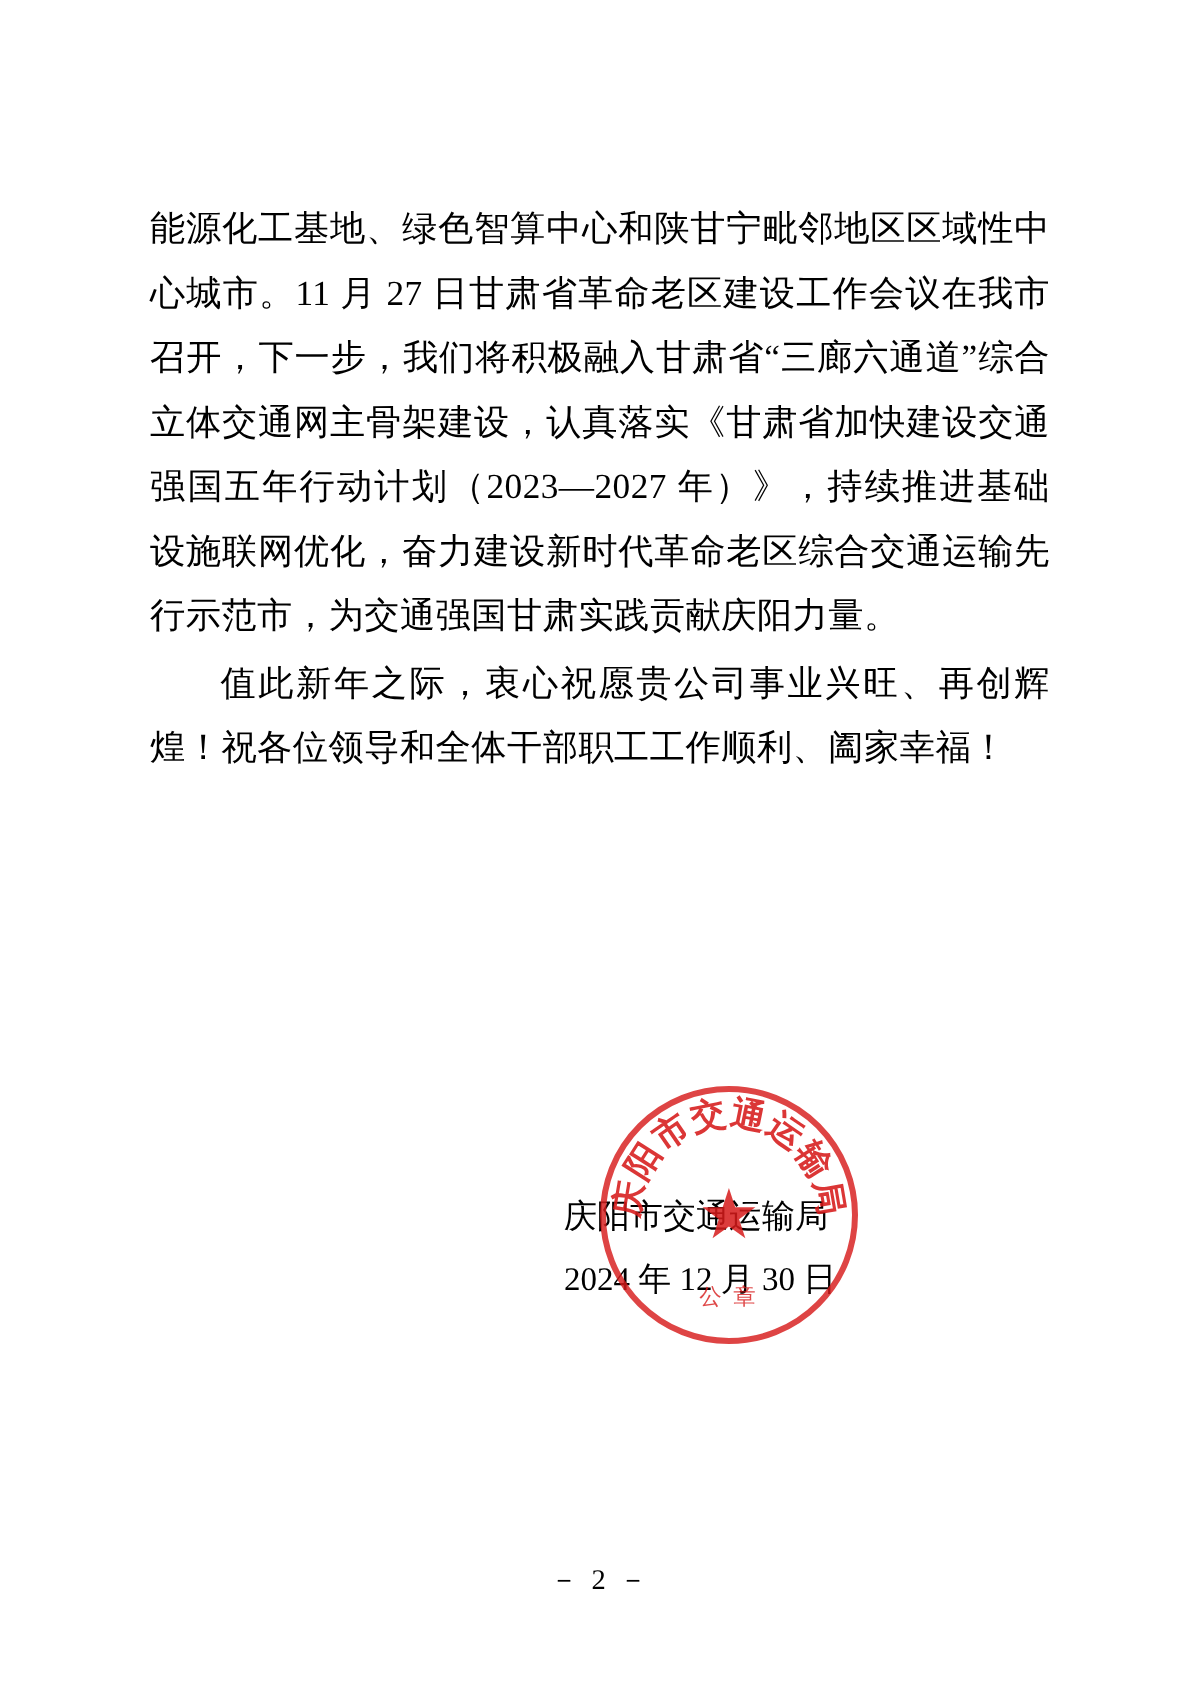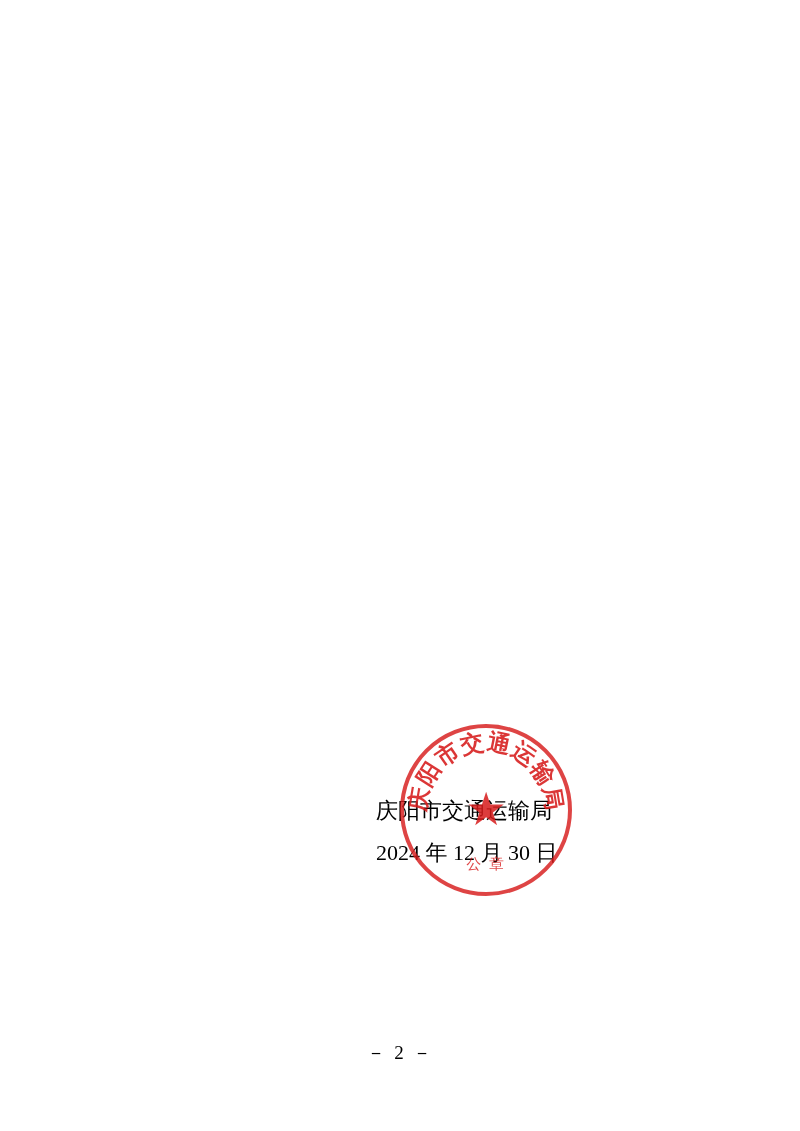--- a/index.html
+++ b/index.html
@@ -122,20 +122,22 @@
     color: #000000;
     letter-spacing: 2px;
   }
 </style>
 </head>
 <body>
 
 <div class="page">
 
   <div class="doc-body">
+    <p class="para">能源化工基地、绿色智算中心和陕甘宁毗邻地区区域性中心城市。11 月 27 日甘肃省革命老区建设工作会议在我市召开，下一步，我们将积极融入甘肃省“三廊六通道”综合立体交通网主骨架建设，认真落实《甘肃省加快建设交通强国五年行动计划（2023—2027 年）》，持续推进基础设施联网优化，奋力建设新时代革命老区综合交通运输先行示范市，为交通强国甘肃实践贡献庆阳力量。</p>
+    <p class="para indent">值此新年之际，衷心祝愿贵公司事业兴旺、再创辉煌！祝各位领导和全体干部职工工作顺利、阖家幸福！</p>
   </div>
 
   <div class="signature-block">
     <div class="sig-line sig-org">庆阳市交通运输局</div>
     <div class="sig-line sig-date">2024 年 12 月 30 日</div>
   </div>
 
   <div class="seal">
     <div class="ring"></div>
     <svg width="172" height="172" viewBox="0 0 172 172">

